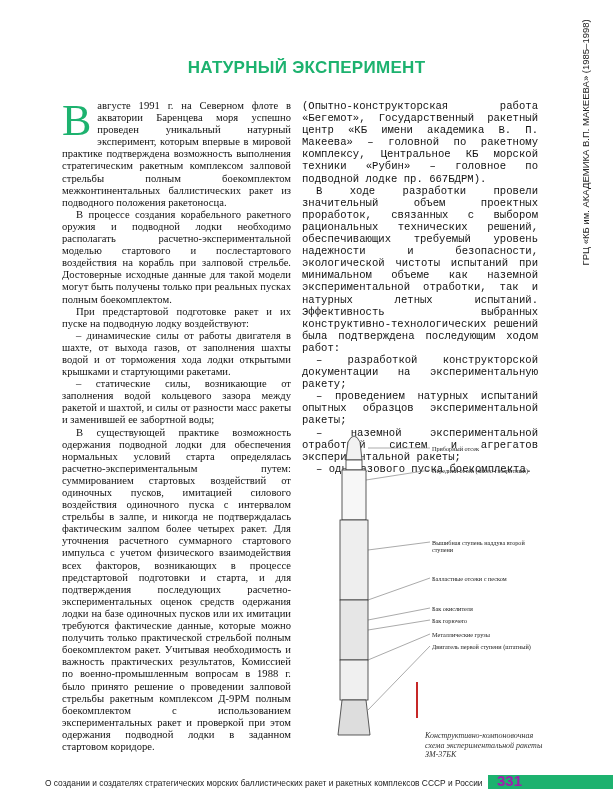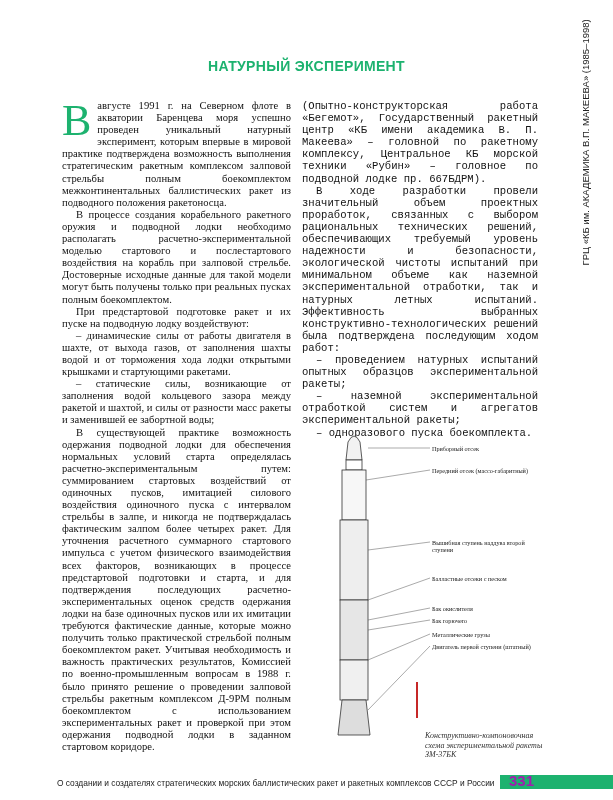--- a/index.html
+++ b/index.html
@@ -1,36 +1,36 @@
 <!DOCTYPE html>
 <html><head>
 <meta charset="utf-8">
 <style>
   html, body { margin:0; padding:0; }
   body { width:613px; height:800px; background:#ffffff; position:relative; overflow:hidden;
          font-family:"Liberation Serif", serif; color:#111; }
   .title { position:absolute; left:0; top:58px; width:613px; text-align:center;
-           font-family:"Liberation Sans", sans-serif; font-weight:bold; font-size:14px;
+           font-family:"Liberation Sans", sans-serif; font-weight:bold; font-size:17px;
            color:#1db26f; letter-spacing:0.3px; }
   .side { position:absolute; left:575px; top:60px; width:20px; height:210px; }
   .side span { position:absolute; left:-95px; top:95px; width:210px; transform:rotate(-90deg);
                font-family:"Liberation Sans", sans-serif; font-size:9.5px; white-space:nowrap; color:#222; }
   .col { position:absolute; font-size:10.6px; line-height:12.1px; text-align:justify; }
   .col p { margin:0; text-indent:14px; }
   .col p.noind { text-indent:0; }
   .col1 { left:62px; top:100px; width:229px; }
   .col2 { left:302px; top:100px; width:236px;font-family:Liberation Mono, monospace; }
   .dropcap { float:left; font-size:44px; line-height:38px; color:#1db26f; font-family:"Liberation Serif", serif;
              margin:2px 6px 0 0; }
   .fig { position:absolute; left:310px; top:430px; width:230px; height:320px; }
   .lbl { position:absolute; font-size:6.2px; line-height:7px; color:#222; font-family:"Liberation Serif", serif; }
   .caption { position:absolute; left:425px; top:684px; width:120px; font-style:italic; font-size:8px;
              line-height:9.5px; color:#333;margin-top:47px; }
   .caption-mark { position:absolute; left:416px; top:682px; width:2px; height:36px; background:#c62828; }
-  .footer { position:absolute; left:12px; top:772px; width:506px; height:28px; }
+  .footer { position:absolute; left:0; top:772px; width:506px; height:28px; }
   .footer-text { position:absolute; left:45px; top:6px; font-family:"Liberation Sans", sans-serif; font-size:8.4px; color:#222; }
   .footer-bar { position:absolute; left:488px; top:3px; width:125px; height:14px; background:#1db26f; }
   .pageno { position:absolute; left:497px; top:0px; font-family:"Liberation Sans", sans-serif; font-size:15px; color:#a21caf; font-weight:bold; }
 </style>
 </head>
 <body>
 
 <div class="title">НАТУРНЫЙ ЭКСПЕРИМЕНТ</div>
 
 <div class="side">
@@ -43,20 +43,21 @@
   <p>В процессе создания корабельного ракетного оружия и подводной лодки необходимо располагать расчетно-экспериментальной моделью стартового и послестартового воздействия на корабль при залповой стрельбе. Достоверные исходные данные для такой модели могут быть получены только при реальных пусках полным боекомплектом.</p>
   <p>При предстартовой подготовке ракет и их пуске на подводную лодку воздействуют:</p>
   <p>– динамические силы от работы двигателя в шахте, от выхода газов, от заполнения шахты водой и от торможения хода лодки открытыми крышками и стартующими ракетами.</p>
   <p>– статические силы, возникающие от заполнения водой кольцевого зазора между ракетой и шахтой, и силы от разности масс ракеты и заменившей ее забортной воды;</p>
   <p>В существующей практике возможность одержания подводной лодки для обеспечения нормальных условий старта определялась расчетно-экспериментальным путем: суммированием стартовых воздействий от одиночных пусков, имитацией силового воздействия одиночного пуска с интервалом стрельбы в залпе, и никогда не подтверждалась фактическим залпом более четырех ракет. Для уточнения расчетного суммарного стартового импульса с учетом физического взаимодействия всех факторов, возникающих в процессе предстартовой подготовки и старта, и для подтверждения последующих расчетно-экспериментальных оценок средств одержания лодки на базе одиночных пусков или их имитации требуются фактические данные, которые можно получить только практической стрельбой полным боекомплектом ракет. Учитывая необходимость и важность практических результатов, Комиссией по военно-промышленным вопросам в 1988 г. было принято решение о проведении залповой стрельбы ракетным комплексом Д-9РМ полным боекомплектом с использованием экспериментальных ракет и проверкой при этом одержания подводной лодки в заданном стартовом коридоре.</p>
 </div>
 
 <div class="col col2">
   <p class="noind">(Опытно-конструкторская работа «Бегемот», Государственный ракетный центр «КБ имени академика В. П. Макеева» – головной по ракетному комплексу, Центральное КБ морской техники «Рубин» – головное по подводной лодке пр. 667БДРМ).</p>
   <p>В ходе разработки провели значительный объем проектных проработок, связанных с выбором рациональных технических решений, обеспечивающих требуемый уровень надежности и безопасности, экологической чистоты испытаний при минимальном объеме как наземной экспериментальной отработки, так и натурных летных испытаний. Эффективность выбранных конструктивно-технологических решений была подтверждена последующим ходом работ:</p>
+  <p>– разработкой конструкторской документации на экспериментальную ракету;</p>
   <p>– проведением натурных испытаний опытных образцов экспериментальной ракеты;</p>
   <p>– наземной экспериментальной отработкой систем и агрегатов экспериментальной ракеты;</p>
   <p>– одноразового пуска боекомплекта.</p>
 </div>
 
 <div class="fig">
   <svg width="230" height="320">
     <path d="M38 12 Q44 0 50 12 L52 30 L36 30 Z" fill="#f2f2f2" stroke="#333" stroke-width="0.8"></path>
     <rect x="36" y="30" width="16" height="10" fill="#fff" stroke="#333" stroke-width="0.8"></rect>
     <rect x="32" y="40" width="24" height="50" fill="#f7f7f7" stroke="#333" stroke-width="0.8"></rect>

